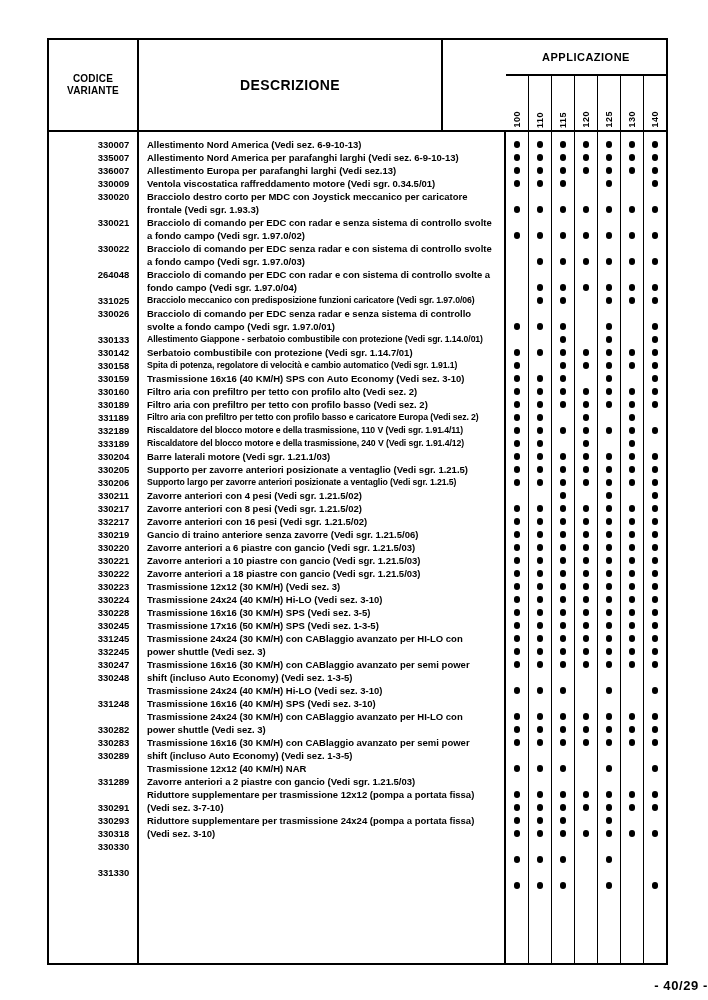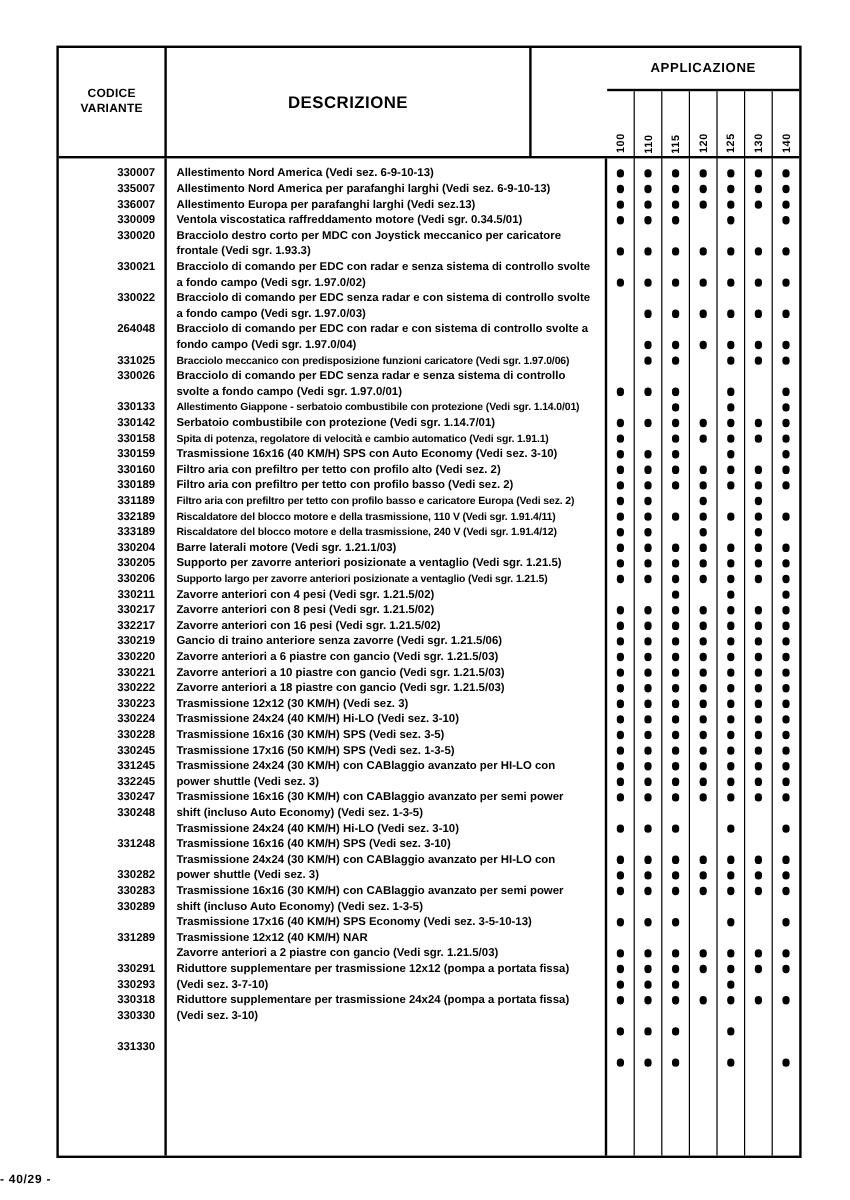--- a/index.html
+++ b/index.html
@@ -200,22 +200,22 @@
     background: #000;
     display: block;
   }
 
   
   .footer {
     position: absolute;
     left: 0;
     top: 978px;
     width: 708px;
-    text-align: left;
-    font-size: 10px;
+    text-align: right;
+    font-size: 13px;
     font-weight: bold;
     letter-spacing: .6px;
   }
 </style>
 </head>
 <body>
 
 <div class="page">
 
   <div class="table-frame">
@@ -543,23 +543,20 @@
             </div>
             <div class="row">
               <div class="desc">Trasmissione 24x24 (30 KM/H) con CABlaggio avanzato per HI-LO con</div>
               <div class="desc">power shuttle (Vedi sez. 3)</div>
             </div>
             <div class="row">
               <div class="desc">Trasmissione 16x16 (30 KM/H) con CABlaggio avanzato per semi power</div>
               <div class="desc">shift (incluso Auto Economy) (Vedi sez. 1-3-5)</div>
             </div>
             <div class="row">
-              <div class="desc">Trasmissione 17x16 (40 KM/H) SPS Economy (Vedi sez. 3-5-10-13)</div>
-            </div>
-            <div class="row">
               <div class="desc">Trasmissione 12x12 (40 KM/H) NAR</div>
             </div>
             <div class="row">
               <div class="desc">Zavorre anteriori a 2 piastre con gancio (Vedi sgr. 1.21.5/03)</div>
             </div>
             <div class="row">
               <div class="desc">Riduttore supplementare per trasmissione 12x12 (pompa a portata fissa)</div>
               <div class="desc">(Vedi sez. 3-7-10)</div>
             </div>
             <div class="row">

